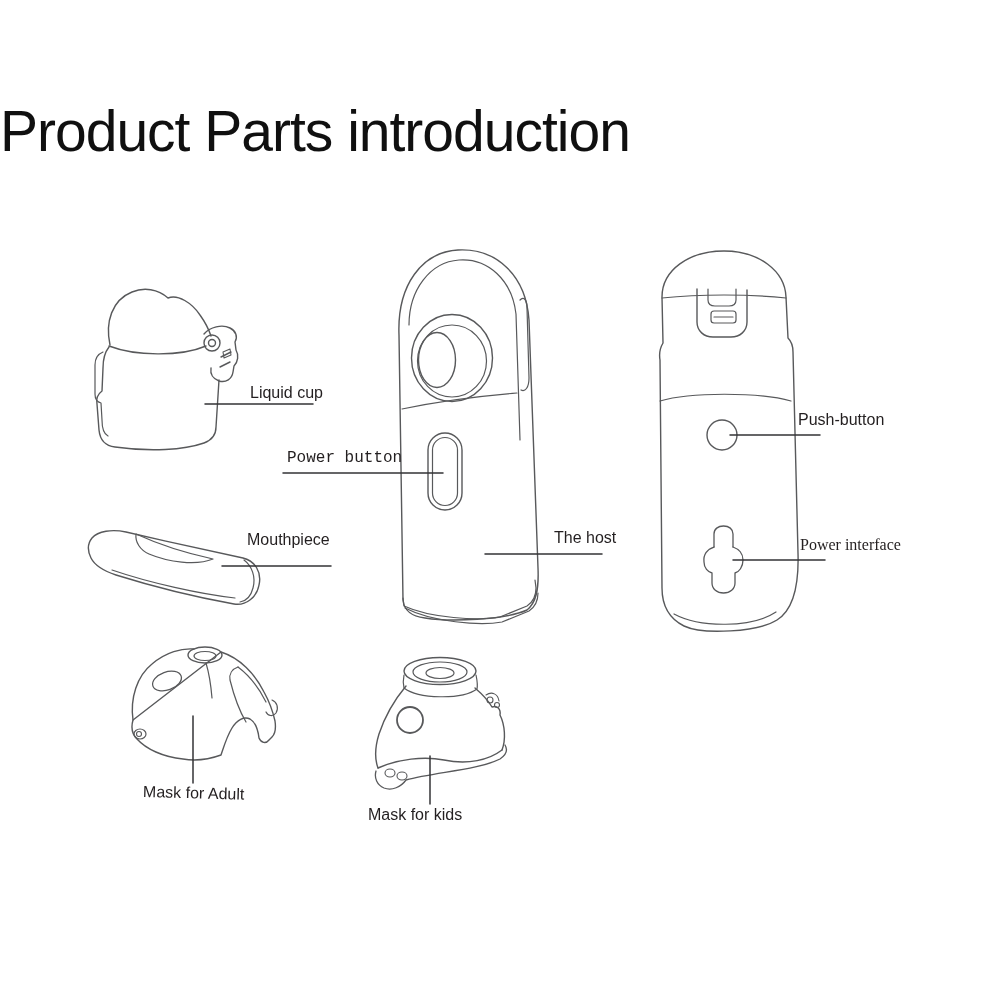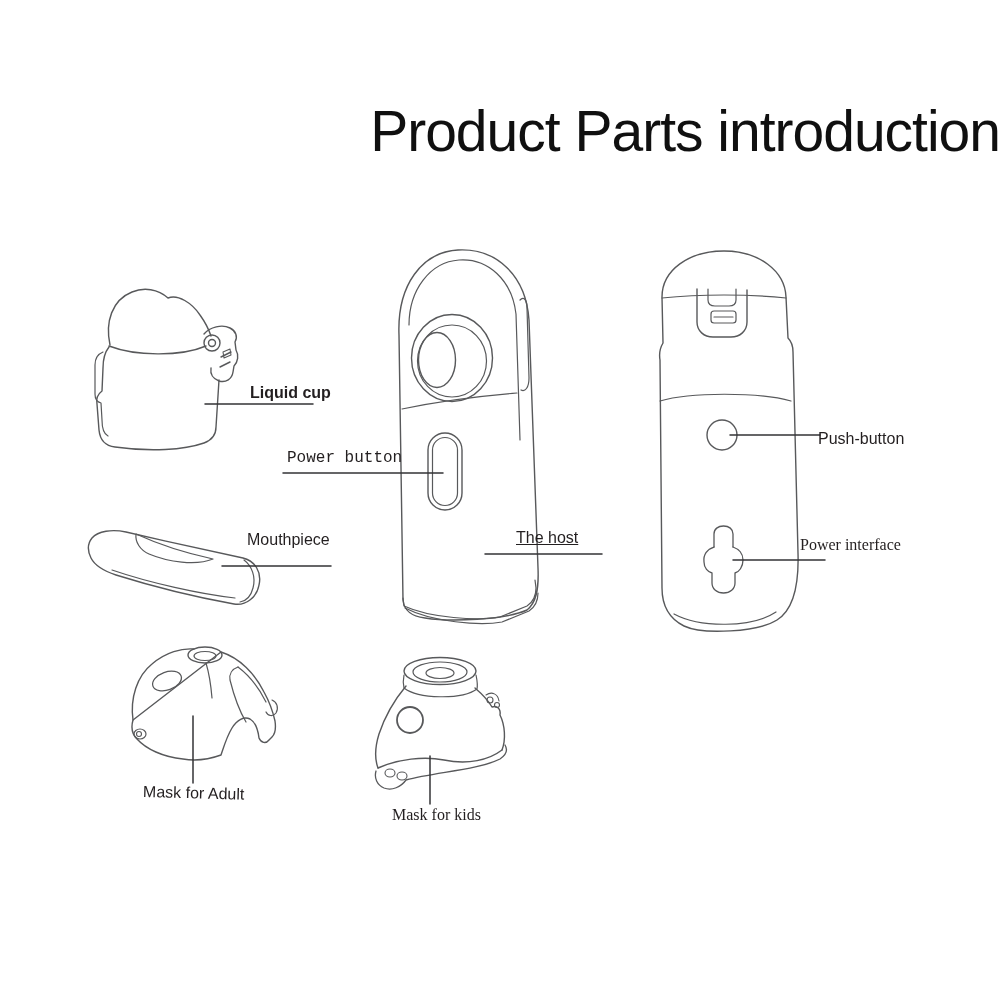--- a/index.html
+++ b/index.html
@@ -4,36 +4,36 @@
 <style>
   html,body{margin:0;padding:0;}
   body{
     width:1000px;height:1000px;background:#ffffff;
     font-family:"Liberation Sans", sans-serif;
     position:relative;overflow:hidden;
   }
   .stage{position:absolute;left:0;top:0;width:1000px;height:1000px;}
   .title{
     position:absolute;left:0;top:98px;width:1000px;
-    text-align:right;font-size:57px;letter-spacing:-1px;
+    text-align:left;font-size:57px;letter-spacing:-1px;
     color:#101010;font-weight:400;white-space:nowrap;
   }
   svg.art{position:absolute;left:0;top:0;}
   .lbl{
     position:absolute;font-size:16px;color:#231f20;white-space:nowrap;
     line-height:1.15;
   }
-  .lbl-liquid-cup{left:250px;top:384px;font-weight:bold;}
+  .lbl-liquid-cup{left:250px;top:384px;}
   .lbl-power-button{left:287px;top:449px;font-family:Liberation Mono, monospace;}
   .lbl-mouthpiece{left:247px;top:531px;}
-  .lbl-the-host{left:516px;top:529px;text-decoration:underline;}
-  .lbl-push-button{left:798px;top:430px;margin-left:20px;}
+  .lbl-the-host{left:554px;top:529px;}
+  .lbl-push-button{left:798px;top:411px;}
   .lbl-power-interface{left:800px;top:536px;font-family:Liberation Serif, serif;}
   .lbl-mask-adult{left:143px;top:783px;transform:rotate(1.5deg);transform-origin:left center;}
-  .lbl-mask-kids{left:392px;top:806px;font-family:Liberation Serif, serif;}
+  .lbl-mask-kids{left:368px;top:806px;}
 </style>
 </head>
 <body>
 
 <div class="stage">
 
   <div class="title">Product Parts introduction</div>
 
   <svg class="art" width="1000" height="1000" viewBox="0 0 1000 1000" fill="none" stroke="#58595b" stroke-width="1.4" stroke-linecap="round" stroke-linejoin="round">
 

